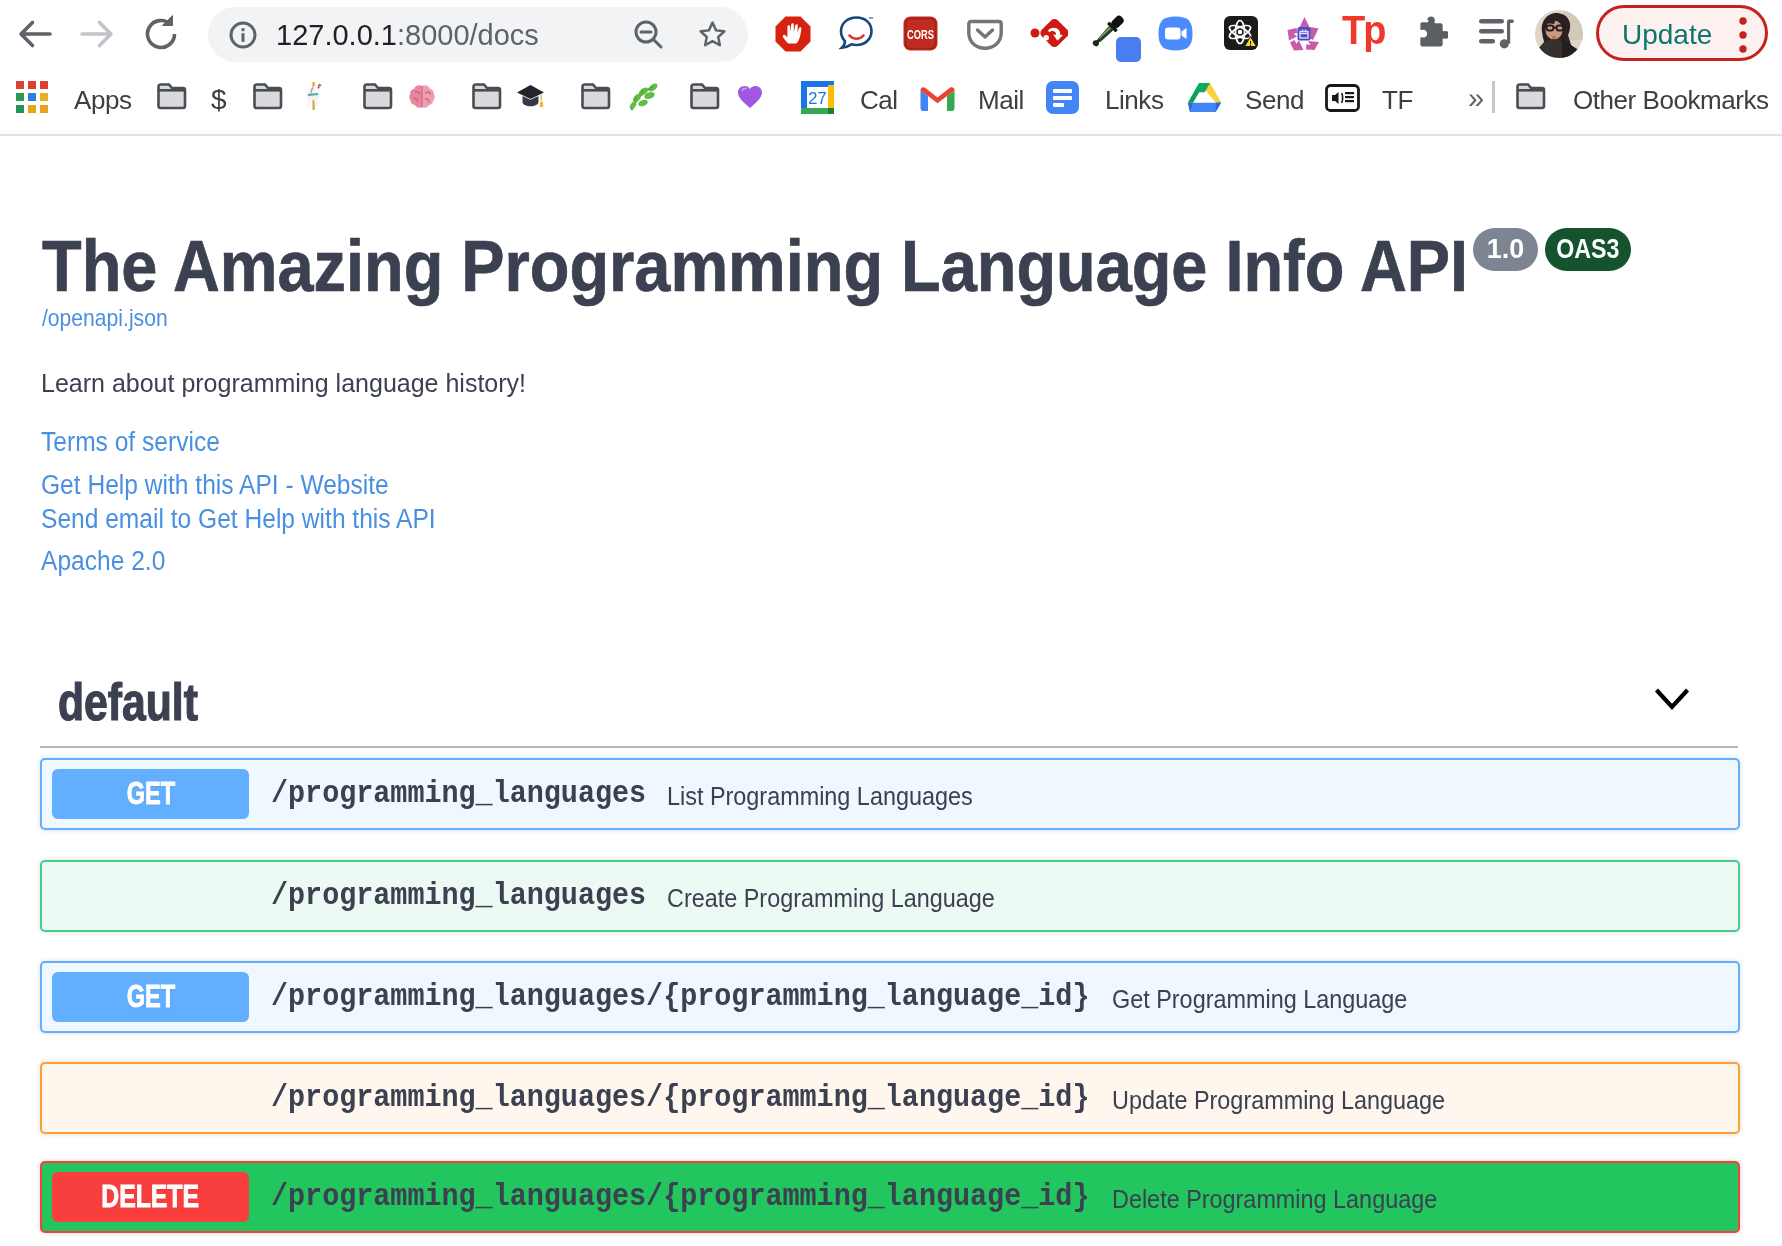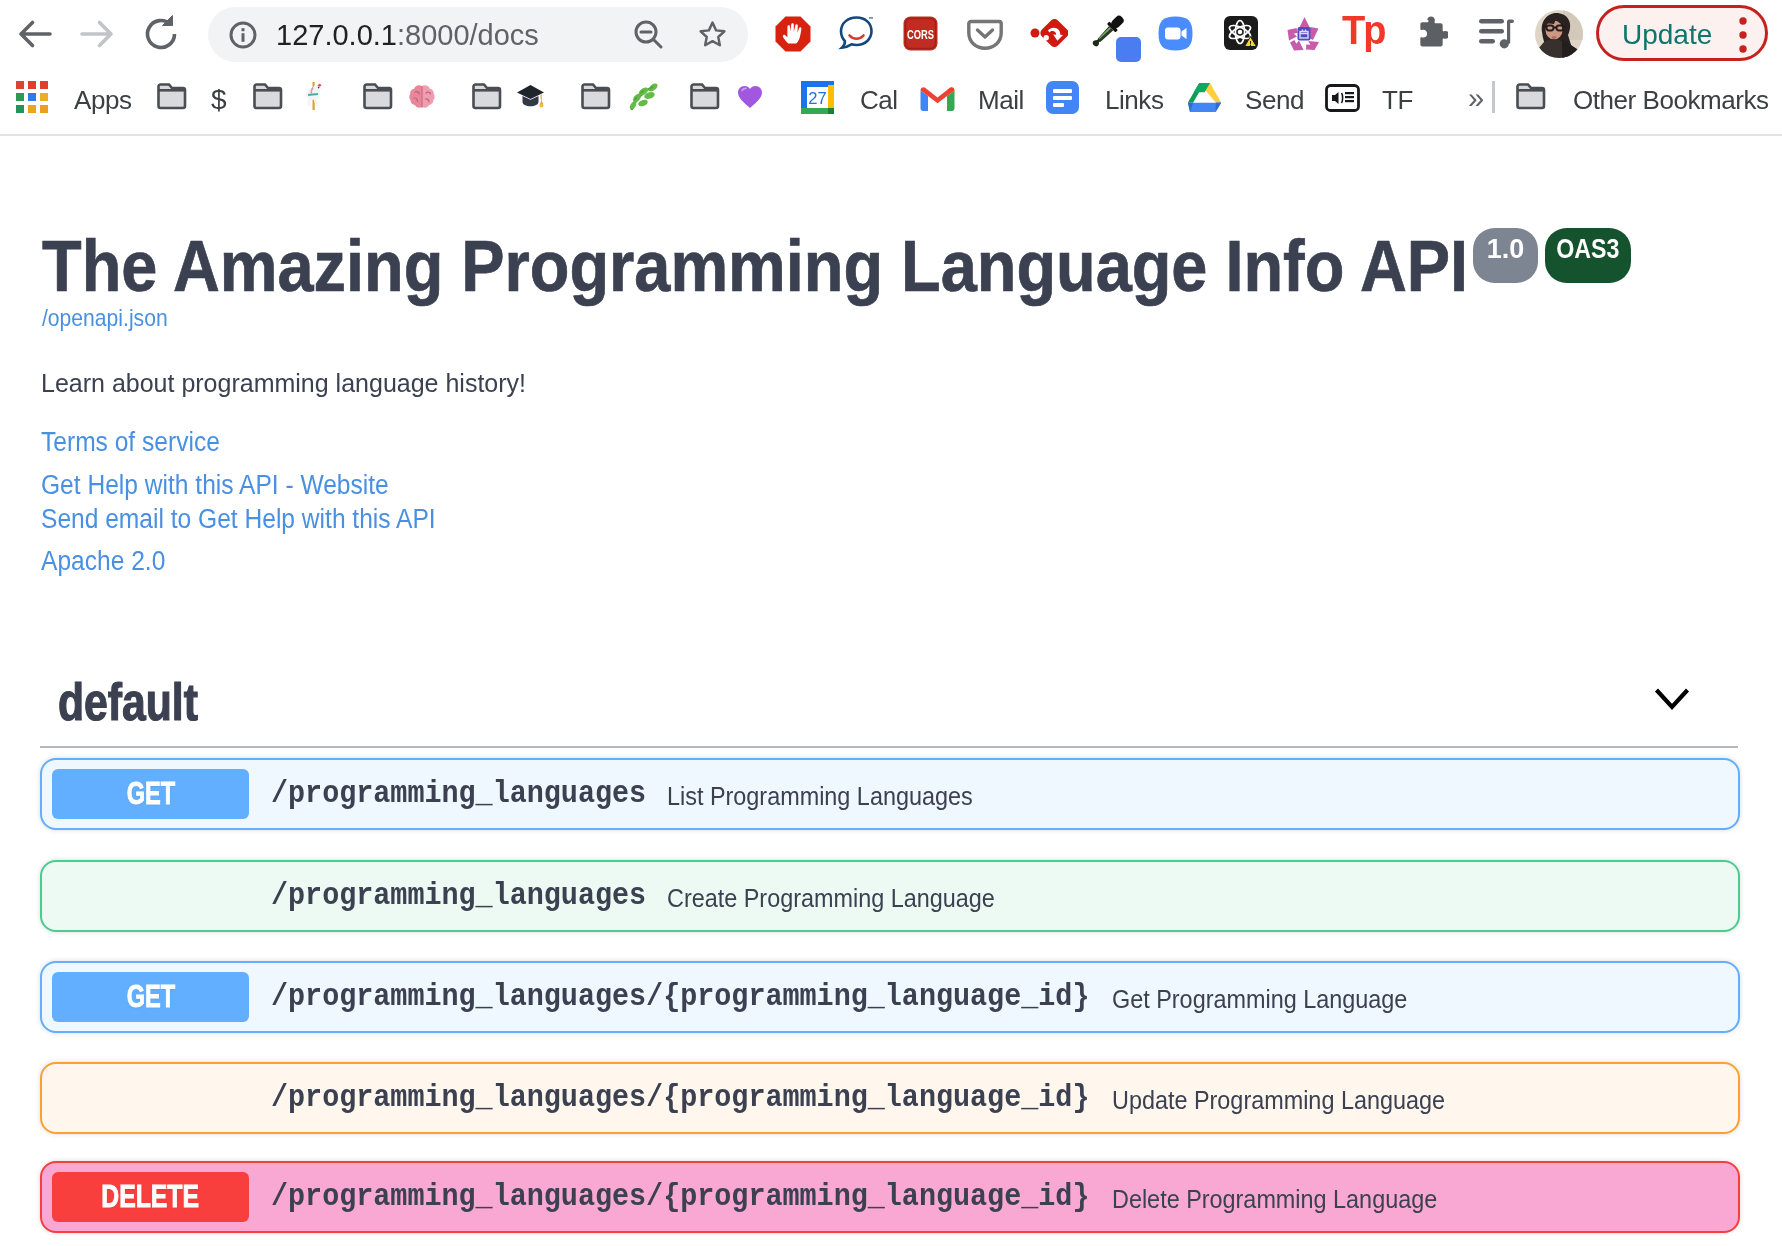--- a/index.html
+++ b/index.html
@@ -8,40 +8,40 @@
 
 #urlbar { position:absolute; left:208px; top:7px; width:540px; height:55px; border-radius:28px; background:#f1f3f4; }
 #urltext { position:absolute; left:276px; top:19px; font-size:29px; color:#202124; letter-spacing:0; white-space:pre; }
 #urltext .dim { color:#5f6368; }
 #chromeline { position:absolute; top:133.5px; left:0; width:1782px; height:2.5px; background:#e2e3e5; }
 .bktext { position:absolute; top:85px; font-size:26px; color:#3c4043; letter-spacing:-0.45px; white-space:pre;margin-left:9px; }
 #updatebtn { position:absolute; left:1596px; top:5px; width:172px; height:56px; border:3px solid #c5221f; border-radius:28px; background:#fcf1ef; }
 #updatetext { position:absolute; left:1622px; top:19px; font-size:28px; color:#0f766e; letter-spacing:0; }
 
 #title { position:absolute; left:42px; top:225px; font-size:72px; font-weight:bold; color:#3b4151; -webkit-text-stroke:0.7px #3b4151; transform:scaleX(0.901); transform-origin:0 0; white-space:pre; }
-.badge { position:absolute; height:55px; border-radius:21.5px; color:#fff; font-weight:bold; font-size:27px; text-align:center; line-height:43px; }
+.badge { position:absolute; height:43px; border-radius:21.5px; color:#fff; font-weight:bold; font-size:27px; text-align:center; line-height:43px; }
 #badge10 { left:1473px; top:228px; width:65px; background:#7d8492; }
 #badgeoas { left:1545px; top:228px; width:86px; background:#14532d; }
 #openapilink { position:absolute; left:42px; top:304px; font-size:24px; color:#4990e2; letter-spacing:0; transform:scaleX(0.88); transform-origin:0 0; display:inline-block; }
 #desc { position:absolute; left:41px; top:369px; font-size:25px; color:#3b4151; letter-spacing:0; }
 .bluelink { position:absolute; font-size:27px; color:#4990e2; letter-spacing:0; white-space:pre; transform:scaleX(0.91); transform-origin:0 0; }
 #deftitle { position:absolute; left:58px; top:673px; font-size:51px; font-weight:bold; color:#3b4151; -webkit-text-stroke:1.2px #3b4151; transform:scaleX(0.837); transform-origin:0 0; }
 #defline { position:absolute; left:40px; top:745.5px; width:1698px; height:2.5px; background:#b4b7bd; }
-.opblock { position:absolute; left:40px; width:1700px; height:71.5px; border-radius:16px; border:2.5px solid; box-shadow:0 0 5px rgba(0,0,0,.15); }
+.opblock { position:absolute; left:40px; width:1700px; height:71.5px; border-radius:5px; border:2.5px solid; box-shadow:0 0 5px rgba(0,0,0,.15); }
 .opbtn { position:absolute; left:10px; top:8.5px; width:197px; height:50px; border-radius:6px; color:#fff; font-weight:bold; font-size:31px; text-align:center; line-height:50px; text-shadow:0 1px 2px rgba(0,0,0,.1); }
 .opbtn span { display:inline-block; transform:scaleX(0.78); transform-origin:50% 50%; -webkit-text-stroke:0.9px #fff; }
 .oppath { position:absolute; left:229px; top:16px; font-family:"Liberation Mono", monospace; font-weight:bold; font-size:31.5px; color:#3b4151; white-space:pre; transform:scaleX(0.902); transform-origin:0 0; letter-spacing:0; }
 .opsum { position:absolute; top:21px; font-size:26px; color:#3b4151; white-space:pre; letter-spacing:0; transform:scaleX(0.9); transform-origin:0 0; }
 .get { border-color:#61affe; background:#eff7ff; }
 .get .opbtn { background:#61affe; }
 .post { border-color:#49cc90; background:#edfaf4; }
 .post .opbtn { background:#49cc90; }
 .put { border-color:#fca130; background:#fff6ed; }
 .put .opbtn { background:#fca130; }
-.delete { border-color:#f93e3e; background:#f9a8d4; }
+.delete { border-color:#f93e3e; background:#22c55e; }
 .delete .opbtn { background:#f93e3e; }
 </style>
 </head>
 <body>
 <svg class="abs" style="left:13px;top:12px" width="44" height="44" viewBox="0 0 44 44" fill="none" stroke="#5f6368" stroke-width="3.6" stroke-linecap="round" stroke-linejoin="round">
     <path d="M37 22 H8 M19.5 10.5 L8 22 L19.5 33.5"></path>
   </svg>
 <svg class="abs" style="left:75px;top:12px" width="44" height="44" viewBox="0 0 44 44" fill="none" stroke="#c1c4c8" stroke-width="3.6" stroke-linecap="round" stroke-linejoin="round">
     <path d="M7 22 H36 M24.5 10.5 L36 22 L24.5 33.5"></path>
   </svg>

